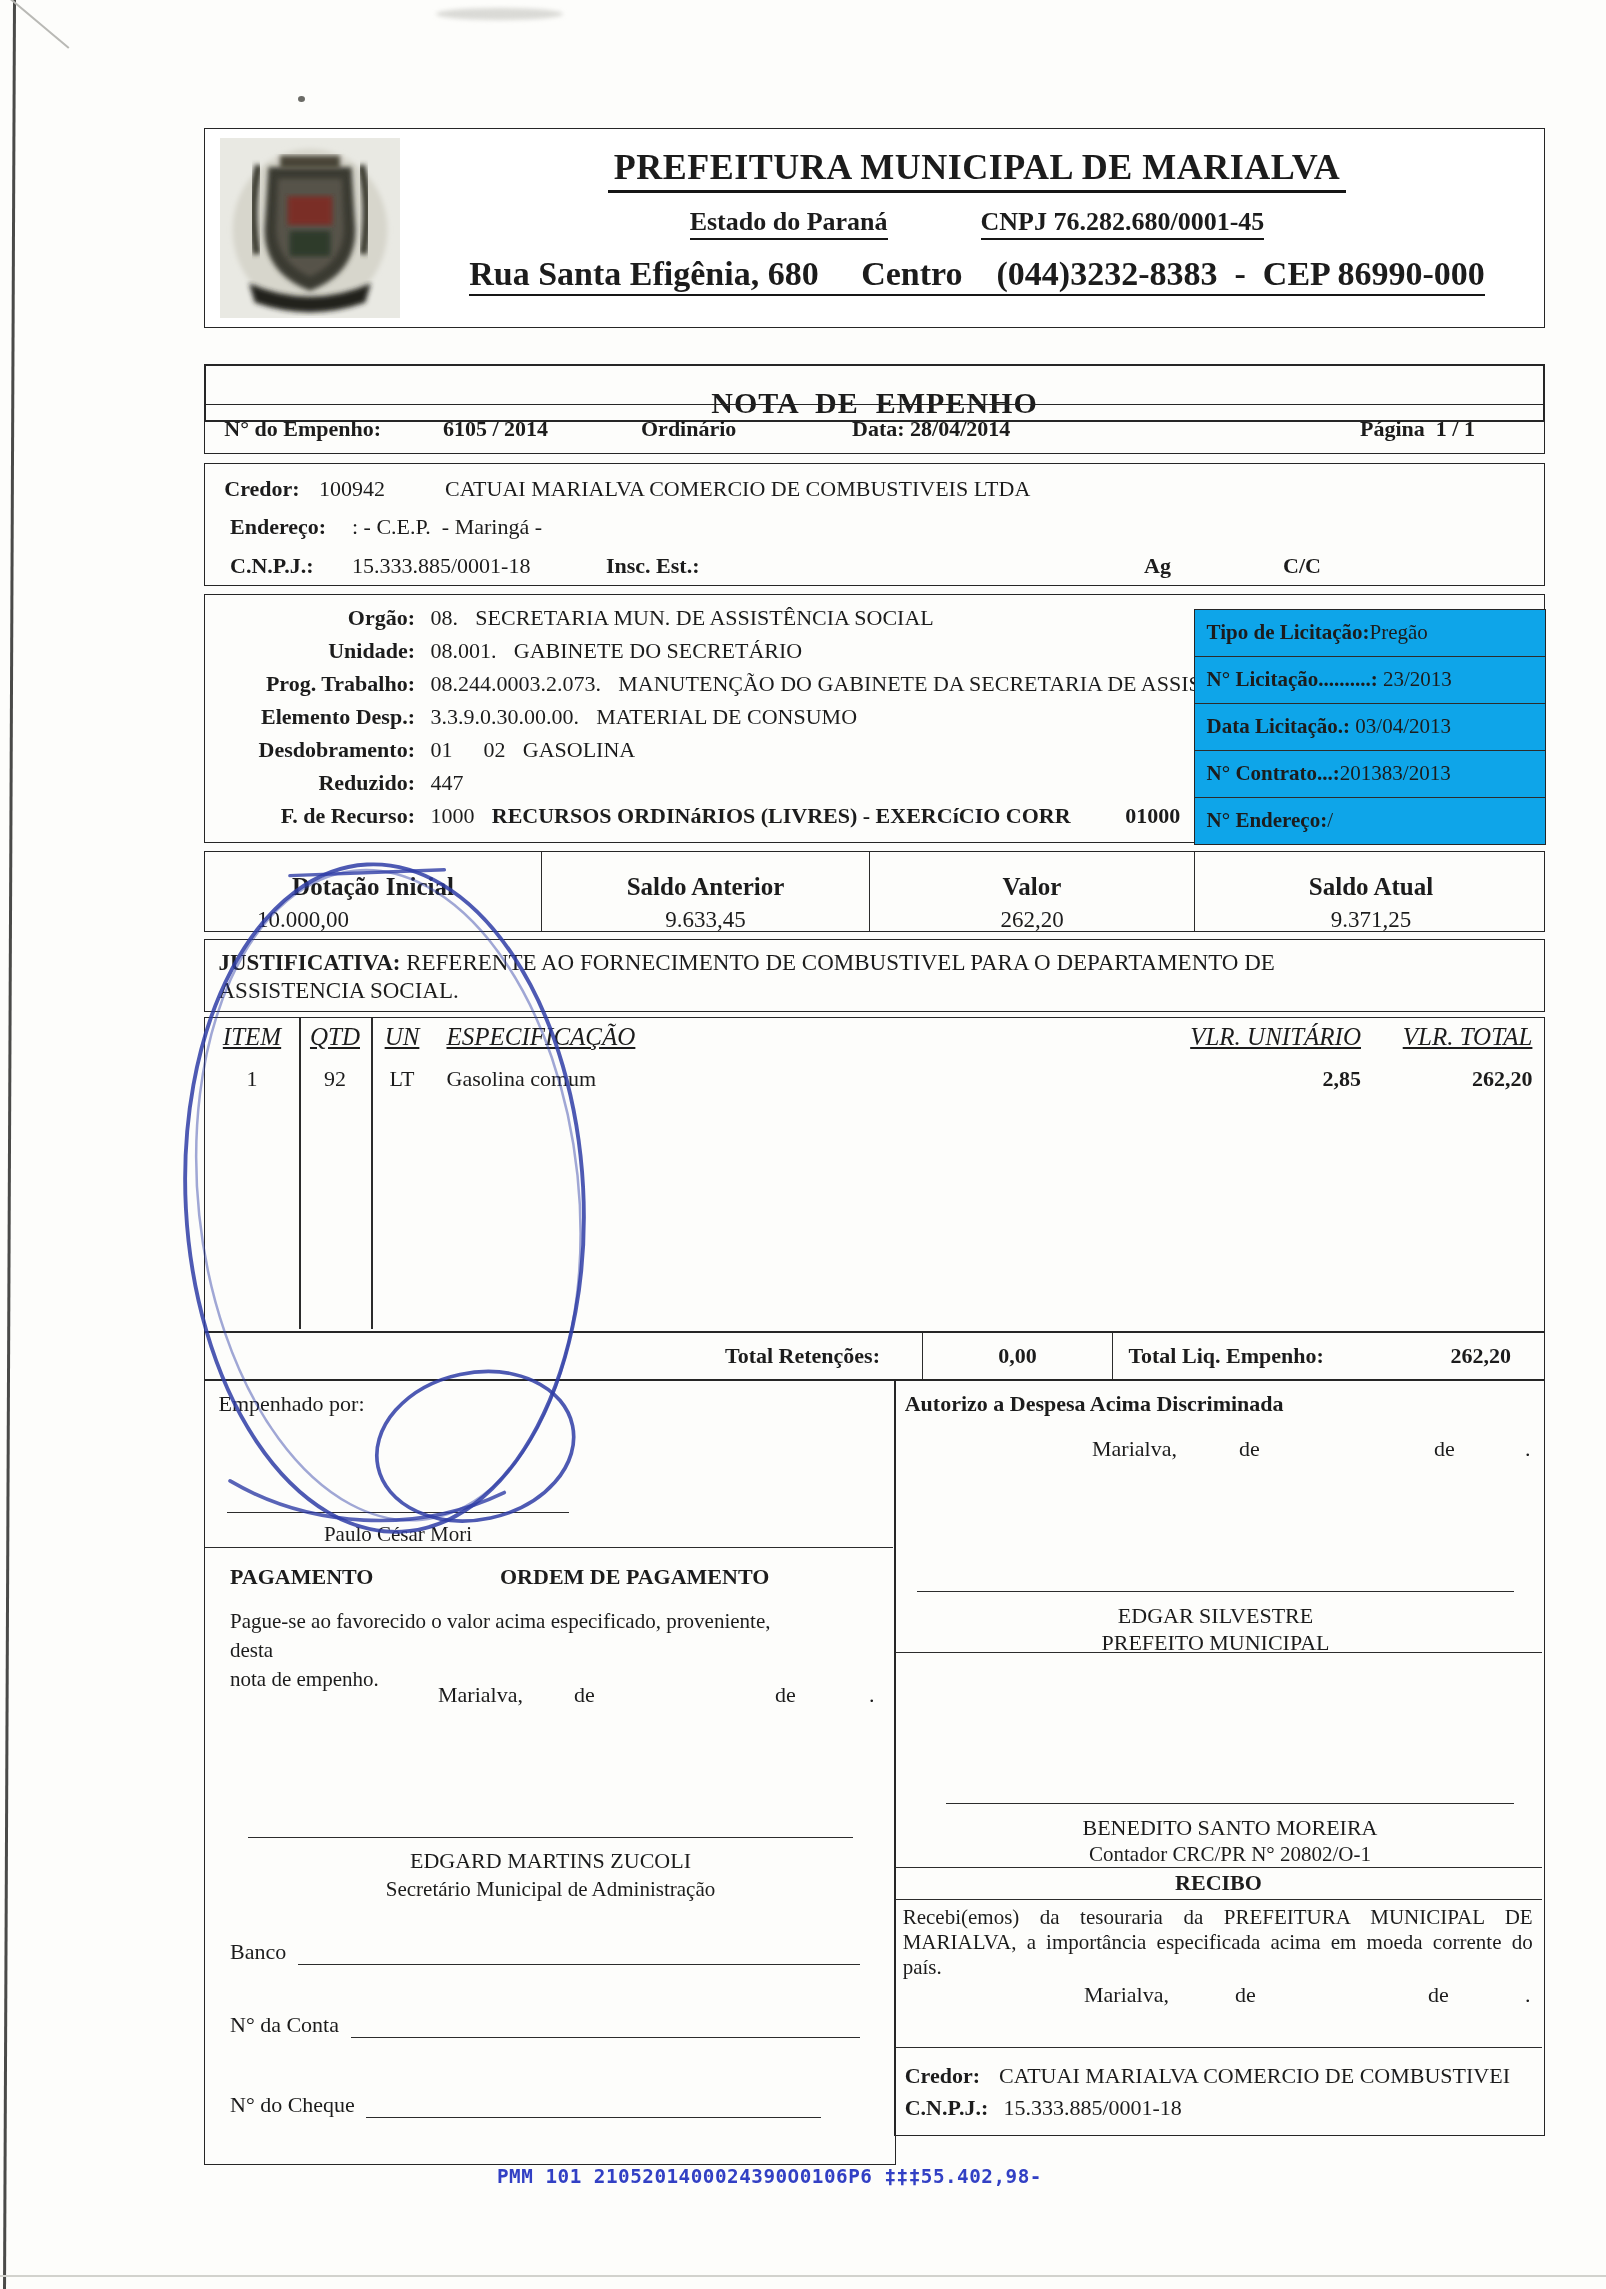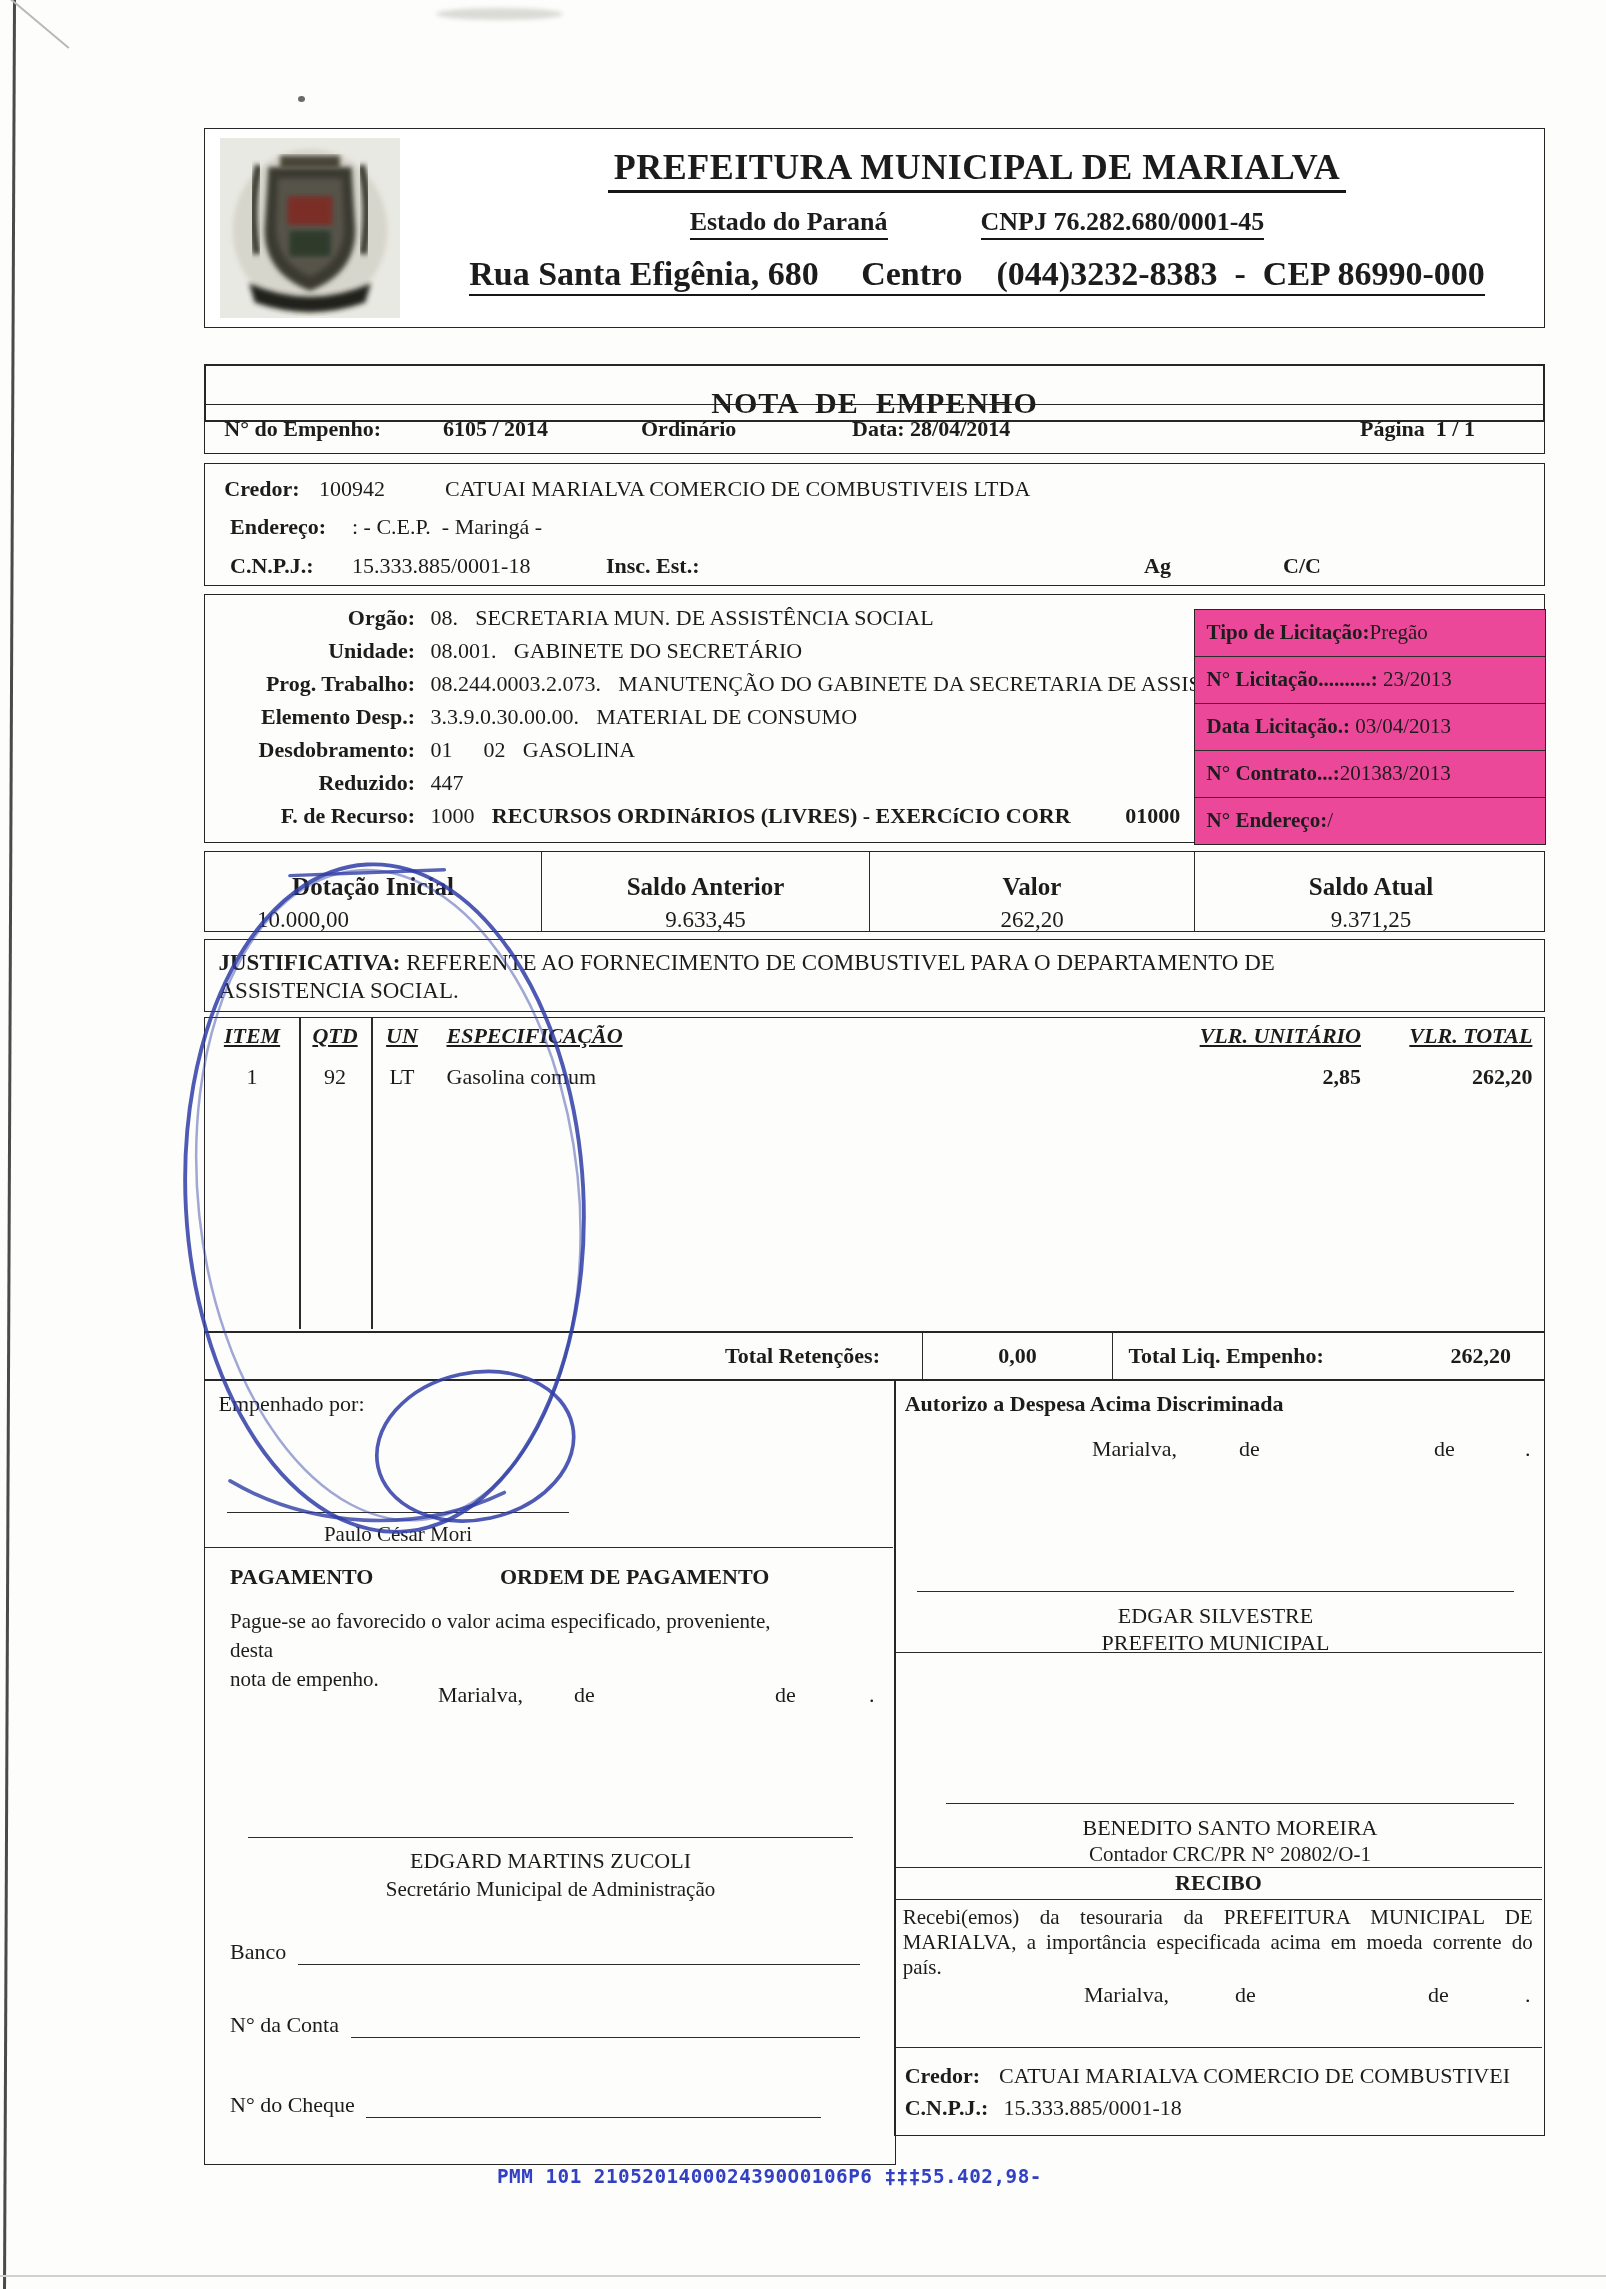--- a/index.html
+++ b/index.html
@@ -47,41 +47,41 @@
 
   .detail-box{left:0;top:466px;width:1341px;height:249px;}
   .dlines{position:absolute;left:0;top:9.7px;width:981px;}
   .dline{display:flex;align-items:baseline;height:33px;}
   .dlabel{width:210px;text-align:right;font-weight:bold;flex:0 0 auto;}
   .dcode{margin-left:15.4px;white-space:pre;}
   .dcode2{margin-left:31px;}
   .ddesc{margin-left:17.4px;white-space:pre;}
   .dextra{margin-left:auto;margin-right:5.8px;font-weight:bold;}
 
-  .licit-box{left:989px;top:13.5px;width:352px;height:236px;display:flex;flex-direction:column;position:absolute;border:1.9px solid #262626;box-sizing:border-box;background:#ec4899;}
+  .licit-box{left:989px;top:13.5px;width:352px;height:236px;display:flex;flex-direction:column;position:absolute;border:1.9px solid #262626;box-sizing:border-box;background:#0ea5e9;}
   .lrow{flex:1;display:flex;align-items:center;padding-left:11.6px;font-size:21px;border-bottom:1.9px solid #2c2c2c;}
   .lrow:last-child{border-bottom:none;}
   .lrow .lv{white-space:pre;}
 
   .fin-row{left:0;top:723px;width:1341px;height:81px;}
   .fcell{position:absolute;top:0;height:100%;box-sizing:border-box;}
   .fcell .fh{display:block;text-align:center;font-weight:bold;font-size:25px;margin-top:21px;}
   .fcell .fv{display:block;text-align:center;font-size:23px;margin-top:5.8px;}
   .fc1{left:0;width:337px;border-right:1.9px solid #2c2c2c;}
   .fc1 .fv{text-align:left;padding-left:52px;}
   .fc2{left:337px;width:328px;border-right:1.9px solid #2c2c2c;}
   .fc3{left:665px;width:325px;border-right:1.9px solid #2c2c2c;}
   .fc4{left:991px;width:350px;}
 
   .just-box{left:0;top:811px;width:1341px;height:73px;padding:8.7px 0 0 13.5px;box-sizing:border-box;font-size:23px;line-height:28px;}
 
   .items-box{left:0;top:889px;width:1341px;height:315px;}
   .irow{display:flex;align-items:baseline;}
   .ihead{margin-top:4.8px;}
-  .ihead span{font-weight:bold;font-style:italic;font-size:22px;}
+  .ihead span{font-weight:normal;font-style:italic;font-size:25px;}
   .ihead span u, .iu{text-decoration:underline;}
   .c-item{width:94px;text-align:center;flex:0 0 auto;}
   .c-qtd{width:72px;text-align:center;flex:0 0 auto;}
   .c-un{width:62px;text-align:center;flex:0 0 auto;}
   .c-esp{flex:1;padding-left:13.5px;}
   .c-unit{width:183px;text-align:right;flex:0 0 auto;}
   .c-tot{width:183px;text-align:right;flex:0 0 auto;padding-right:11.6px;box-sizing:border-box;}
   .ivals{margin-top:15.4px;}
 
   .totals-row{left:0;top:1204px;width:1341px;height:48px;display:flex;align-items:center;padding-left:28px;}

